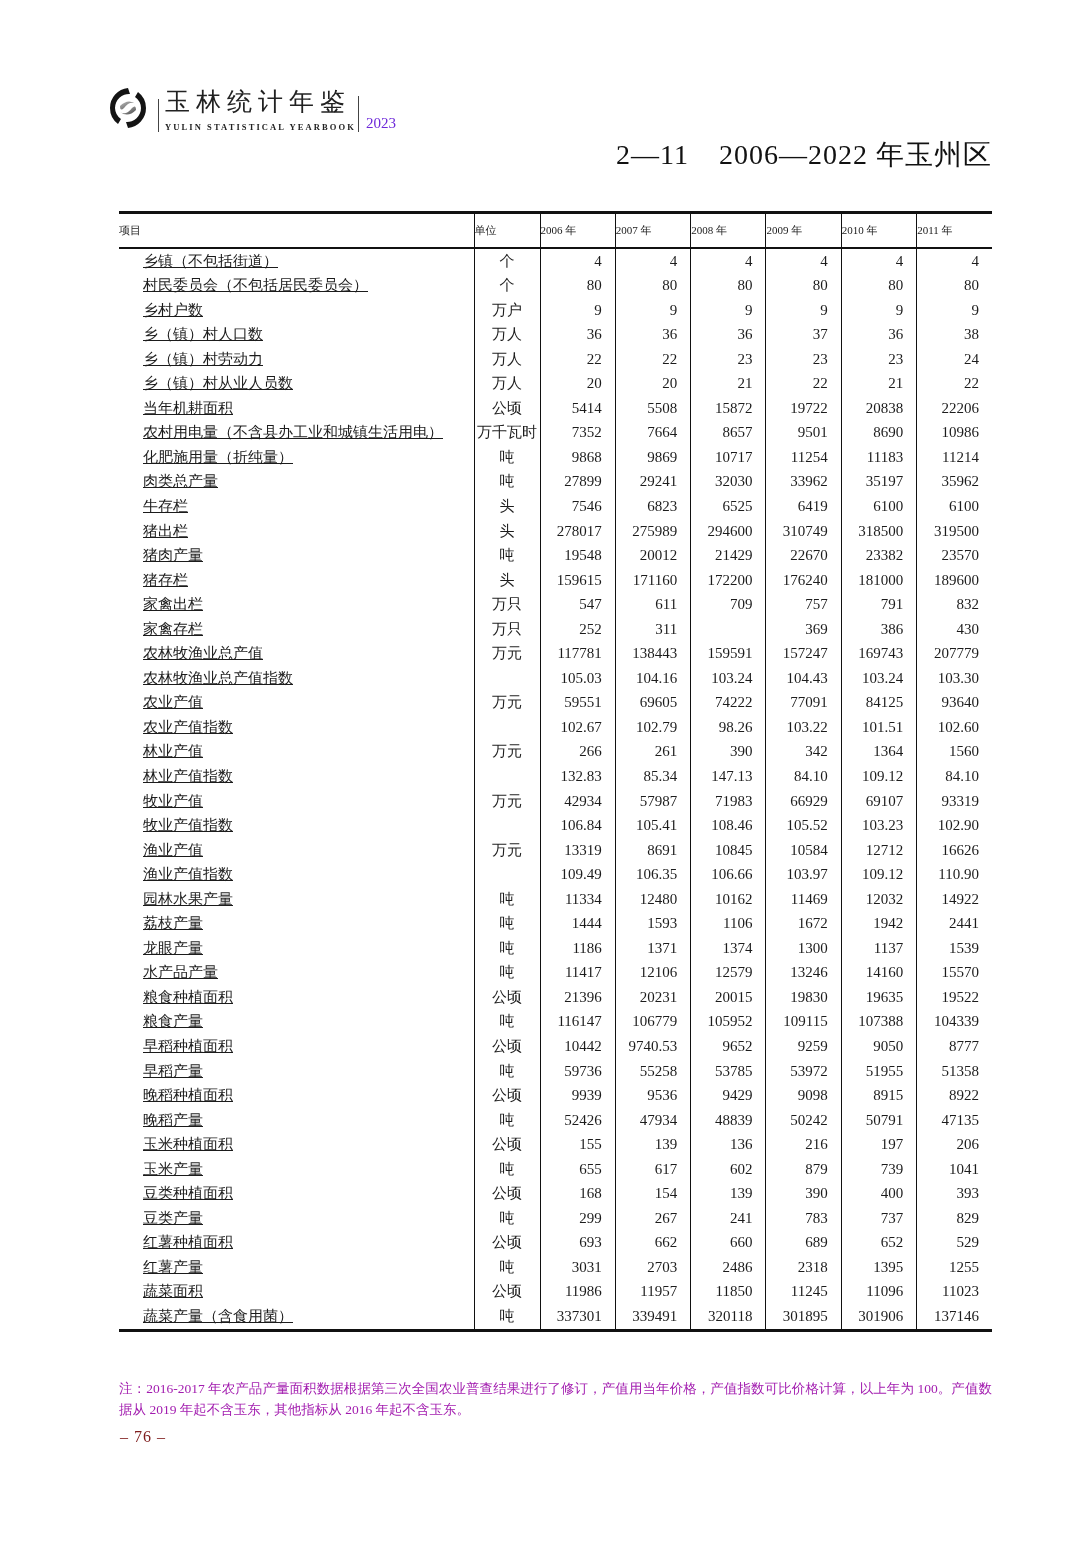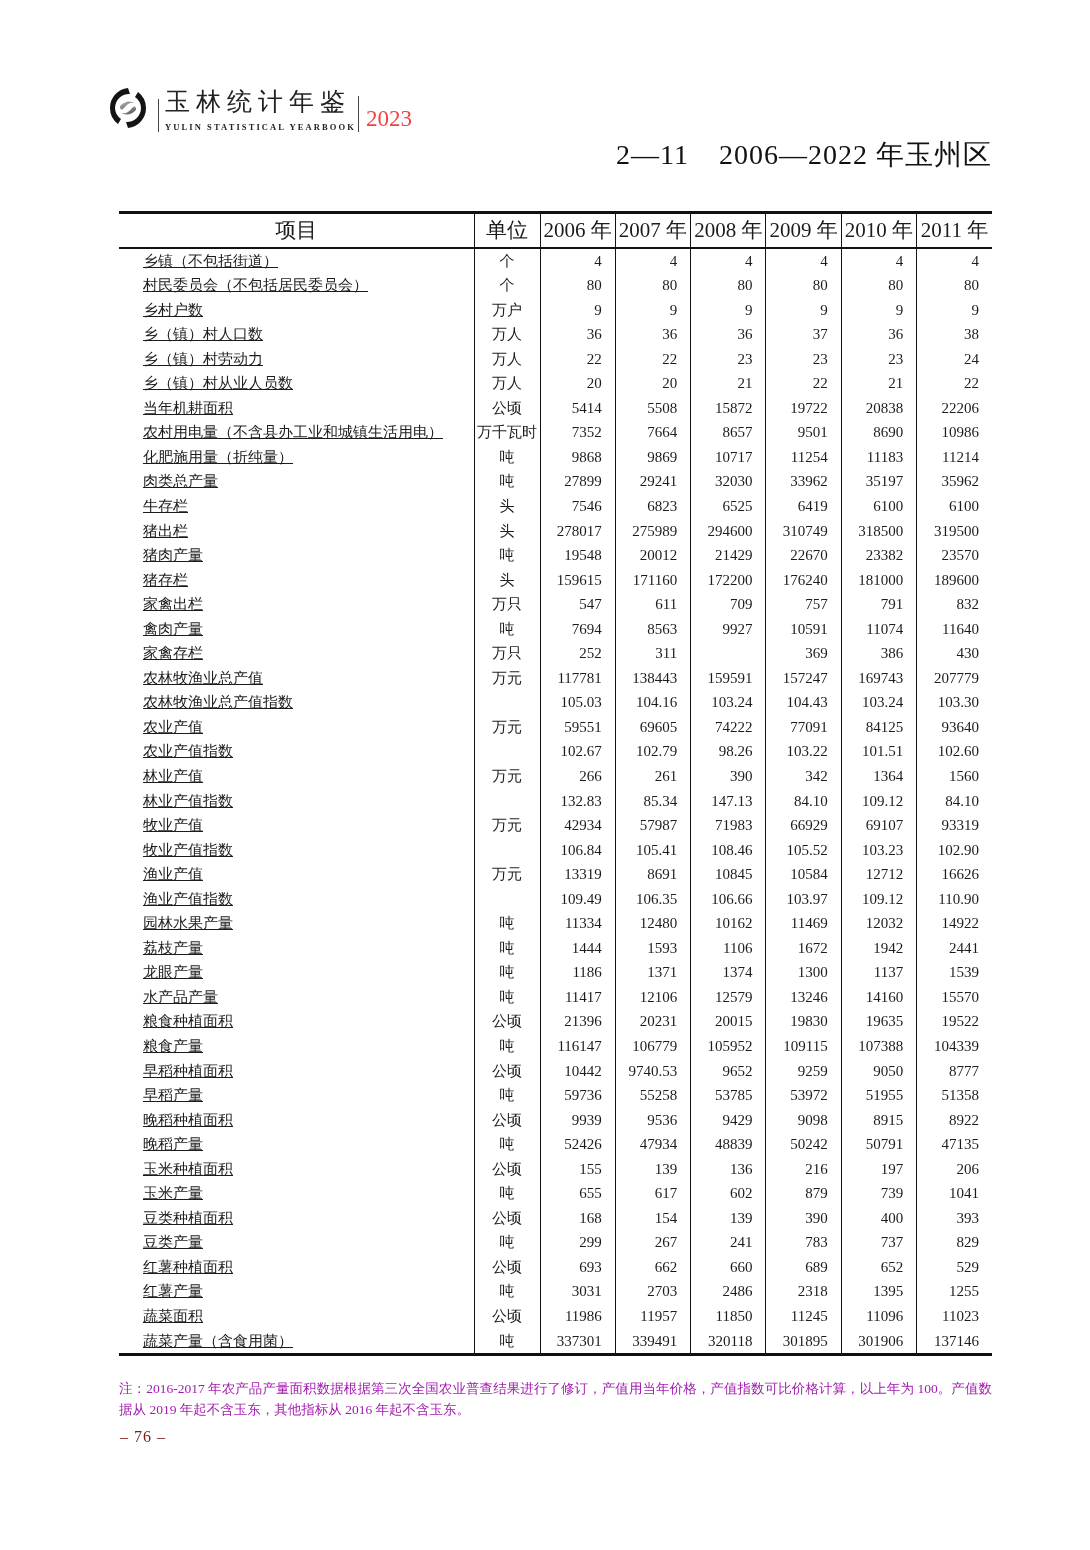--- a/index.html
+++ b/index.html
@@ -12,42 +12,42 @@
   }
 
   
   .brand { position:absolute; left:104px; top:82px; display:flex; align-items:flex-end; }
   .brand-logo { width:48px; height:48px; margin-top:2px; }
   .vdiv1 { width:1px; background:#444; height:33px; margin:6px 6px 0 6px; }
   .brand-text { display:flex; flex-direction:column; }
   .brand-cn { font-size:25px; letter-spacing:6px; white-space:nowrap; color:#222; }
   .brand-en { font-size:8.5px; font-weight:bold; letter-spacing:2.1px; white-space:nowrap; color:#222; margin-top:4px; }
   .vdiv2 { width:1px; background:#444; height:36px; margin:10px 7px 0 2px; }
-  .brand-year { font-size:23px; margin-top:16px; color:#ef4444; }
+  .brand-year { font-size:15px; margin-top:16px; color:#6d28d9; }
 
   
   .table-title {
     position:absolute; top:136px; right:98px;
     font-size:28px; letter-spacing:1px; white-space:nowrap; color:#111;
   }
   .table-title .tno { margin-right:30px; }
 
   
   .yb-table-wrap { position:absolute; left:119px; top:211px; width:873px; }
   table.yb {
     width:873px; table-layout:fixed; border-collapse:collapse;
     border-top:3px solid #111; border-bottom:3px solid #111;
     font-size:15px; color:#1c1c1c;
   }
   table.yb col.c-item { width:355px; }
   table.yb col.c-unit { width:66px; }
   table.yb col.c-year { width:75.33px; }
   table.yb thead th {
-    font-weight:normal; font-size:21px; height:35px;
-    border-bottom:2px solid #111; text-align:center; vertical-align:middle;
+    font-weight:normal; font-size:11px; height:35px;
+    border-bottom:2px solid #111; text-align:left; vertical-align:middle;
   }
   table.yb th + th, table.yb td + td { border-left:1px solid #111; }
   table.yb tbody td { height:24.55px; line-height:24.55px; white-space:nowrap; overflow:hidden; }
   td.item { text-align:left; padding-left:24px;text-decoration:underline; }
   td.unit { text-align:center; }
   td.num  { text-align:right; padding-right:13px; }
 
   
   .footnote {
     position:absolute; left:119px; top:1379px; width:873px;
@@ -255,30 +255,20 @@
       <td class="item">家禽出栏</td>
       <td class="unit">万只</td>
     <td class="num">547</td>
             <td class="num">611</td>
             <td class="num">709</td>
             <td class="num">757</td>
             <td class="num">791</td>
             <td class="num">832</td>
           </tr>
           <tr>
-      <td class="item">禽肉产量</td>
-      <td class="unit">吨</td>
-    <td class="num">7694</td>
-            <td class="num">8563</td>
-            <td class="num">9927</td>
-            <td class="num">10591</td>
-            <td class="num">11074</td>
-            <td class="num">11640</td>
-          </tr>
-          <tr>
       <td class="item">家禽存栏</td>
       <td class="unit">万只</td>
     <td class="num">252</td>
             <td class="num">311</td>
             <td class="num"></td>
             <td class="num">369</td>
             <td class="num">386</td>
             <td class="num">430</td>
           </tr>
           <tr>

